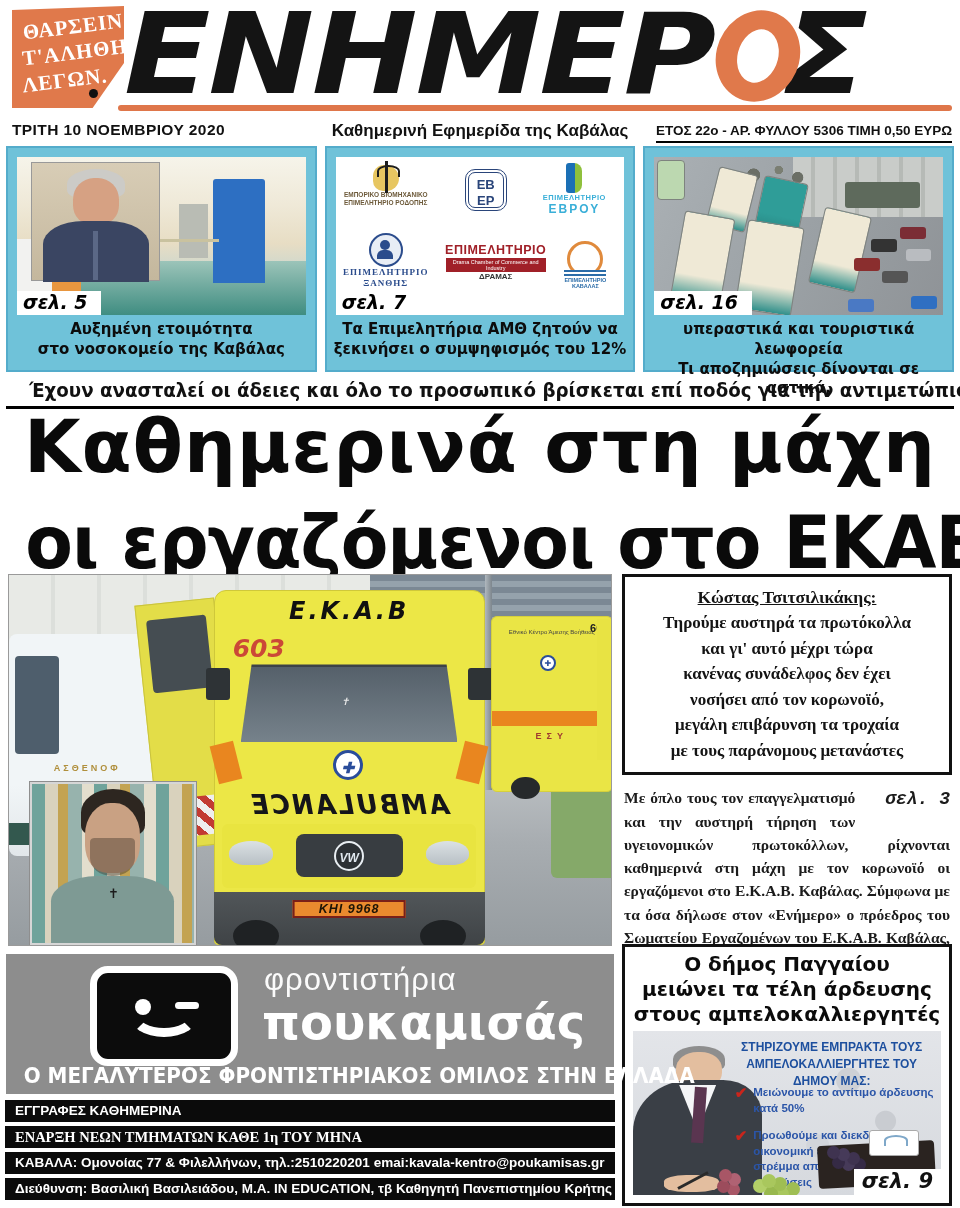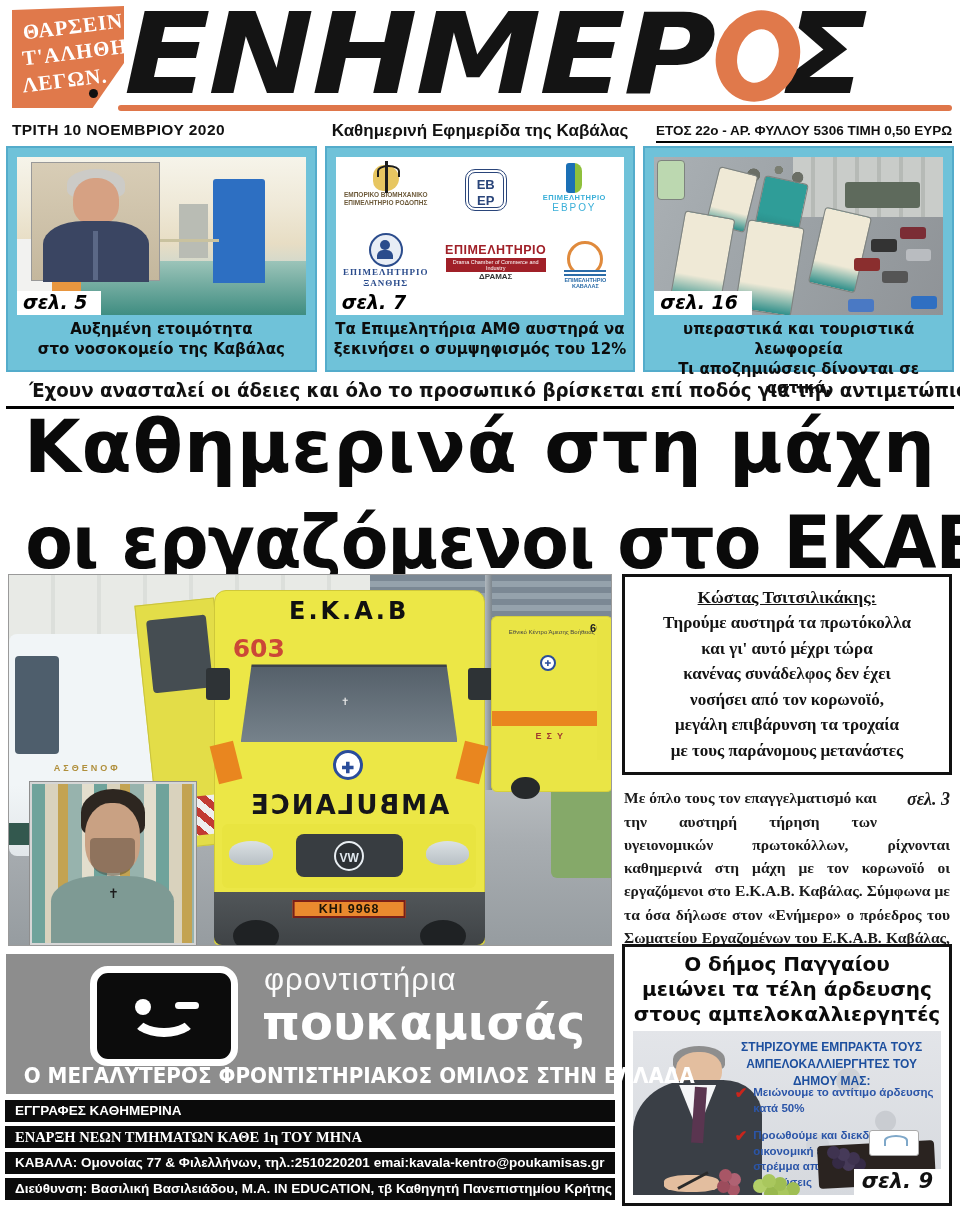--- a/index.html
+++ b/index.html
@@ -57,21 +57,21 @@
   .lg{position:absolute;text-align:center;}
   .lg-txt{font-size:6.5px;line-height:1.25;color:#6d5a3a;font-weight:bold;}
   .caduceus{width:26px;height:26px;margin:0 auto;background:#E7C661;border-radius:45% 55% 50% 40%;position:relative;}
   .caduceus:before{content:"";position:absolute;left:12px;top:-4px;width:3px;height:32px;background:#1d1d1d;}
   .caduceus:after{content:"";position:absolute;left:4px;top:0;width:19px;height:10px;
                   border:2px solid #1d1d1d;border-bottom:none;border-radius:50% 50% 0 0;}
   .ebep-box{width:42px;height:42px;margin:0 auto;border:4px double #2A457A;border-radius:10px;
             color:#2A457A;font-weight:800;font-size:13px;line-height:1.25;padding-top:4px;box-sizing:border-box;}
   .evros-mark{width:16px;height:30px;margin:0 auto;background:linear-gradient(90deg,#1B6FB5 55%,#8FC03C 55%);border-radius:3px 8px 8px 3px;}
   .evros-t1{color:#3AAFD8;font-size:7.5px;font-weight:bold;letter-spacing:.5px;}
-  .evros-t2{color:#3AAFD8;font-size:10px;font-weight:normal;letter-spacing:2px;}
+  .evros-t2{color:#3AAFD8;font-size:12px;font-weight:bold;letter-spacing:2px;}
   .xanthi-c{width:30px;height:30px;margin:0 auto;border-radius:50%;border:2px solid #2B4C8C;background:#E8EDF5;position:relative;}
   .xanthi-c:before{content:"";position:absolute;left:9px;top:5px;width:10px;height:10px;border-radius:50%;background:#2B4C8C;}
   .xanthi-c:after{content:"";position:absolute;left:6px;top:15px;width:16px;height:9px;border-radius:6px 6px 0 0;background:#2B4C8C;}
   .xanthi-t{font-family:"Liberation Serif",serif;color:#2B4C8C;font-size:9px;font-weight:bold;letter-spacing:1px;line-height:1.2;}
   .drama-t{color:#A02028;font-weight:800;font-size:12.5px;letter-spacing:.5px;}
   .drama-bar{margin:1px auto 0;background:#A02028;color:#fff;font-size:5.5px;width:100px;padding:1px 0;}
   .drama-sub{color:#333;font-weight:800;font-size:8px;}
   .kav-mark{width:30px;height:30px;margin:0 auto;border-radius:50%;border:3px solid #E08A3C;position:relative;}
   .kav-mark:before{content:"";position:absolute;left:-6px;right:-6px;bottom:-4px;height:8px;
                    background:repeating-linear-gradient(180deg,#2B6CA8 0 2px,#fff 2px 4px);}
@@ -118,21 +118,21 @@
          background:linear-gradient(180deg,#f1f5f7 68%,#e2e7ea 100%);}
   .m-van-win{position:absolute;left:4%;top:10%;width:28%;height:44%;background:#4E5E6C;border-radius:4px;}
   .m-van-stripe{position:absolute;left:0;right:0;top:58%;text-align:center;color:#B08F3C;
                 font-weight:bold;font-size:9px;letter-spacing:3px;}
   .m-van-band{position:absolute;left:0;right:0;bottom:5%;height:10%;background:#33584E;}
   .m-door{position:absolute;left:23%;top:7%;width:13%;height:66%;background:#E3DD48;
           transform:rotate(-6deg);border:1px solid #c9c33e;}
   .m-door-win{position:absolute;left:12%;top:6%;width:76%;height:30%;background:#454d52;border-radius:4px;}
   .m-door-hz{position:absolute;left:0;right:0;bottom:4%;height:16%;
              background:repeating-linear-gradient(45deg,#C23B33 0 7px,#eeeeee 7px 14px);}
-  .amb{position:absolute;left:34%;top:4%;width:45%;height:96%;}
+  .amb{position:absolute;left:34%;top:4%;width:45%;height:96%;font-style:italic;}
   .amb-body{position:absolute;left:0;right:0;top:0;bottom:0;background:#ECE746;
             border-radius:12px 12px 4px 4px;border:1px solid #cfc83a;}
   .amb-ekab{position:absolute;left:0;right:0;top:2%;text-align:center;color:#101010;
             font-weight:800;font-size:24px;letter-spacing:3px;font-family:"DejaVu Sans",sans-serif;}
   .amb-603{position:absolute;left:7%;top:12.5%;color:#CB4837;font-weight:800;font-size:25px;
            font-family:"DejaVu Sans",sans-serif;}
   .amb-ws{position:absolute;left:10%;width:80%;top:21%;height:21%;
           background:linear-gradient(180deg,#55606A,#76828B);border-top:3px solid #3C4247;
           clip-path:polygon(5% 0,95% 0,100% 100%,0 100%);}
   .amb-ws-cross{position:absolute;left:47%;top:30%;color:#e8e8e8;font-size:10px;}
@@ -179,21 +179,21 @@
   .p2-cross{position:absolute;left:47%;top:64%;color:#1c1c1c;font-size:13px;}
 
   
   .rightcol{position:absolute;left:622px;top:574px;width:330px;}
   .quotebox{border:3px solid #111;padding:7px 4px 9px;text-align:center;
             font-family:"Liberation Serif","DejaVu Serif",serif;font-weight:bold;
             font-size:17px;line-height:1.5;color:#141414;}
   .qauthor{text-decoration:underline;font-size:17.5px;}
   .bodytext{margin:11px 2px 0;font-family:"Liberation Serif","DejaVu Serif",serif;
             font-weight:bold;font-size:15.5px;line-height:1.5;text-align:justify;color:#1b1b1b;}
-  .pgref{float:right;font-family:Liberation Serif, serif;font-weight:800;font-style:italic;
+  .pgref{float:right;font-family:Liberation Mono, monospace;font-weight:800;font-style:italic;
          font-size:18px;margin-left:30px;}
 
   
   .pangaio{position:absolute;left:622px;top:944px;width:330px;height:262px;border:3px solid #111;
            background:#fff;box-sizing:border-box;}
   .ptitle{padding-top:5px;text-align:center;font-weight:800;font-size:20px;line-height:1.24;
           color:#0b0b0b;font-family:"DejaVu Sans",sans-serif;}
   .pad{position:absolute;left:8px;right:8px;top:84px;bottom:8px;overflow:hidden;
        background:
          radial-gradient(circle at 70% 30%,#cdd0d5 12px,transparent 13px),
@@ -327,21 +327,21 @@
           <div class="drama-bar">Drama Chamber of Commerce and Industry</div>
           <div class="drama-sub">ΔΡΑΜΑΣ</div>
         </div>
         <div class="lg" style="right:4px;bottom:26px;width:70px;">
           <div class="kav-mark"></div>
           <div class="kav-t"><span>ΕΠΙΜΕΛΗΤΗΡΙΟ</span> <span>ΚΑΒΑΛΑΣ</span></div>
         </div>
         <div class="plabel">σελ. 7</div>
       </div>
       <div class="tcap">
-        <div>Τα Επιμελητήρια ΑΜΘ αυστηρά να</div>
+        <div>Τα Επιμελητήρια ΑΜΘ ζητούν να</div>
         <div>ξεκινήσει ο συμψηφισμός του 12%</div>
       </div>
     </div>
 
     <div class="teaser">
       <div class="tphoto busscene">
         <div class="b-build"></div>
         <div class="b-trees"></div>
         <div class="b-awning"></div>
         <div class="bus bus-green" style="left:1%;top:2%;width:9%;height:24%;"></div>

